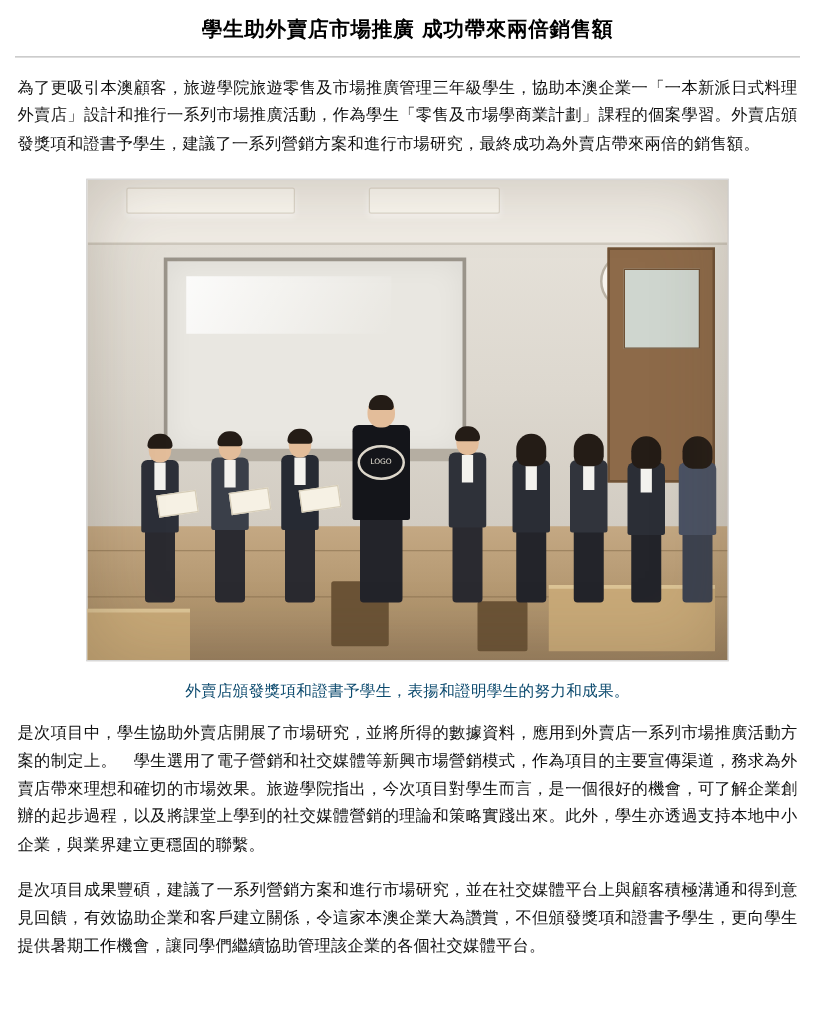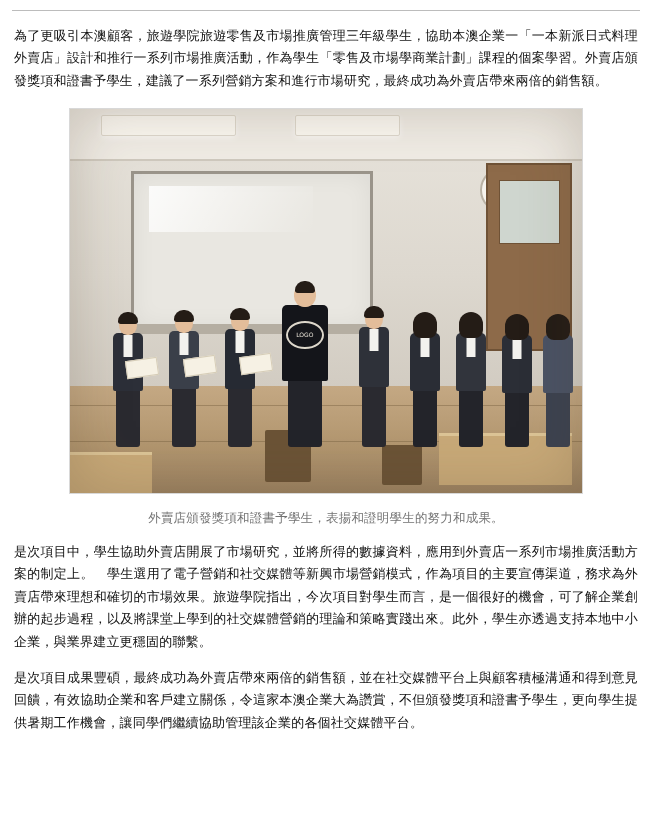--- a/index.html
+++ b/index.html
@@ -53,21 +53,21 @@
     height: 384px;
     margin: 0 auto;
     display: block;
     border: 1px solid #d8d8d8;
     position: relative;
     overflow: hidden;
     background: #cfcac2;
   }
   .caption {
     font-size: 12.5px;
-    color: #737373;
+    color: #0c4a6e;
     margin: 16px 0 0 0;
     text-align: center;
     letter-spacing: 0.2px;
   }
 
   
   .scene { position: absolute; inset: 0; }
   .wall {
     position: absolute; left: 0; top: 0; width: 100%; height: 72%;
     background: linear-gradient(180deg, #e8e4dc 0%, #ddd8cf 60%, #d2ccc2 100%);
@@ -170,20 +170,21 @@
     position: absolute; inset: 0;
     box-shadow: inset 0 0 60px rgba(80,65,45,.25);
     pointer-events: none;
   }
 </style>
 </head>
 <body>
 
 <div class="page">
 
+  <h1 class="article-title">學生助外賣店市場推廣  成功帶來兩倍銷售額</h1>
   <div class="title-rule"></div>
 
   <p class="body-text">為了更吸引本澳顧客，旅遊學院旅遊零售及市場推廣管理三年級學生，協助本澳企業一「一本新派日式料理外賣店」設計和推行一系列市場推廣活動，作為學生「零售及市場學商業計劃」課程的個案學習。外賣店頒發獎項和證書予學生，建議了一系列營銷方案和進行市場研究，最終成功為外賣店帶來兩倍的銷售額。</p>
 
   <div class="figure">
     <div class="photo">
       <div class="scene">
         <div class="wall"></div>
         <div class="wall-upper"></div>
         <div class="ceiling-light"></div>
@@ -296,15 +297,15 @@
             </div>
         </div>
 
         <div class="vignette"></div>
       </div>
     </div>
     <div class="caption">外賣店頒發獎項和證書予學生，表揚和證明學生的努力和成果。</div>
   </div>
 
   <p class="body-text">是次項目中，學生協助外賣店開展了市場研究，並將所得的數據資料，應用到外賣店一系列市場推廣活動方案的制定上。　學生選用了電子營銷和社交媒體等新興市場營銷模式，作為項目的主要宣傳渠道，務求為外賣店帶來理想和確切的市場效果。旅遊學院指出，今次項目對學生而言，是一個很好的機會，可了解企業創辦的起步過程，以及將課堂上學到的社交媒體營銷的理論和策略實踐出來。此外，學生亦透過支持本地中小企業，與業界建立更穩固的聯繫。</p>
-  <p class="body-text">是次項目成果豐碩，最終成功為外賣店帶來兩倍的銷售額，並在社交媒體平台上與顧客積極溝通和得到意見回饋，有效協助企業和客戶建立關係，令這家本澳企業大為讚賞，不但頒發獎項和證書予學生，更向學生提供暑期工作機會，讓同學們繼續協助管理該企業的各個社交媒體平台。</p>
+  <p class="body-text">是次項目成果豐碩，建議了一系列營銷方案和進行市場研究，並在社交媒體平台上與顧客積極溝通和得到意見回饋，有效協助企業和客戶建立關係，令這家本澳企業大為讚賞，不但頒發獎項和證書予學生，更向學生提供暑期工作機會，讓同學們繼續協助管理該企業的各個社交媒體平台。</p>
 
 </div>
 
 </body></html>

